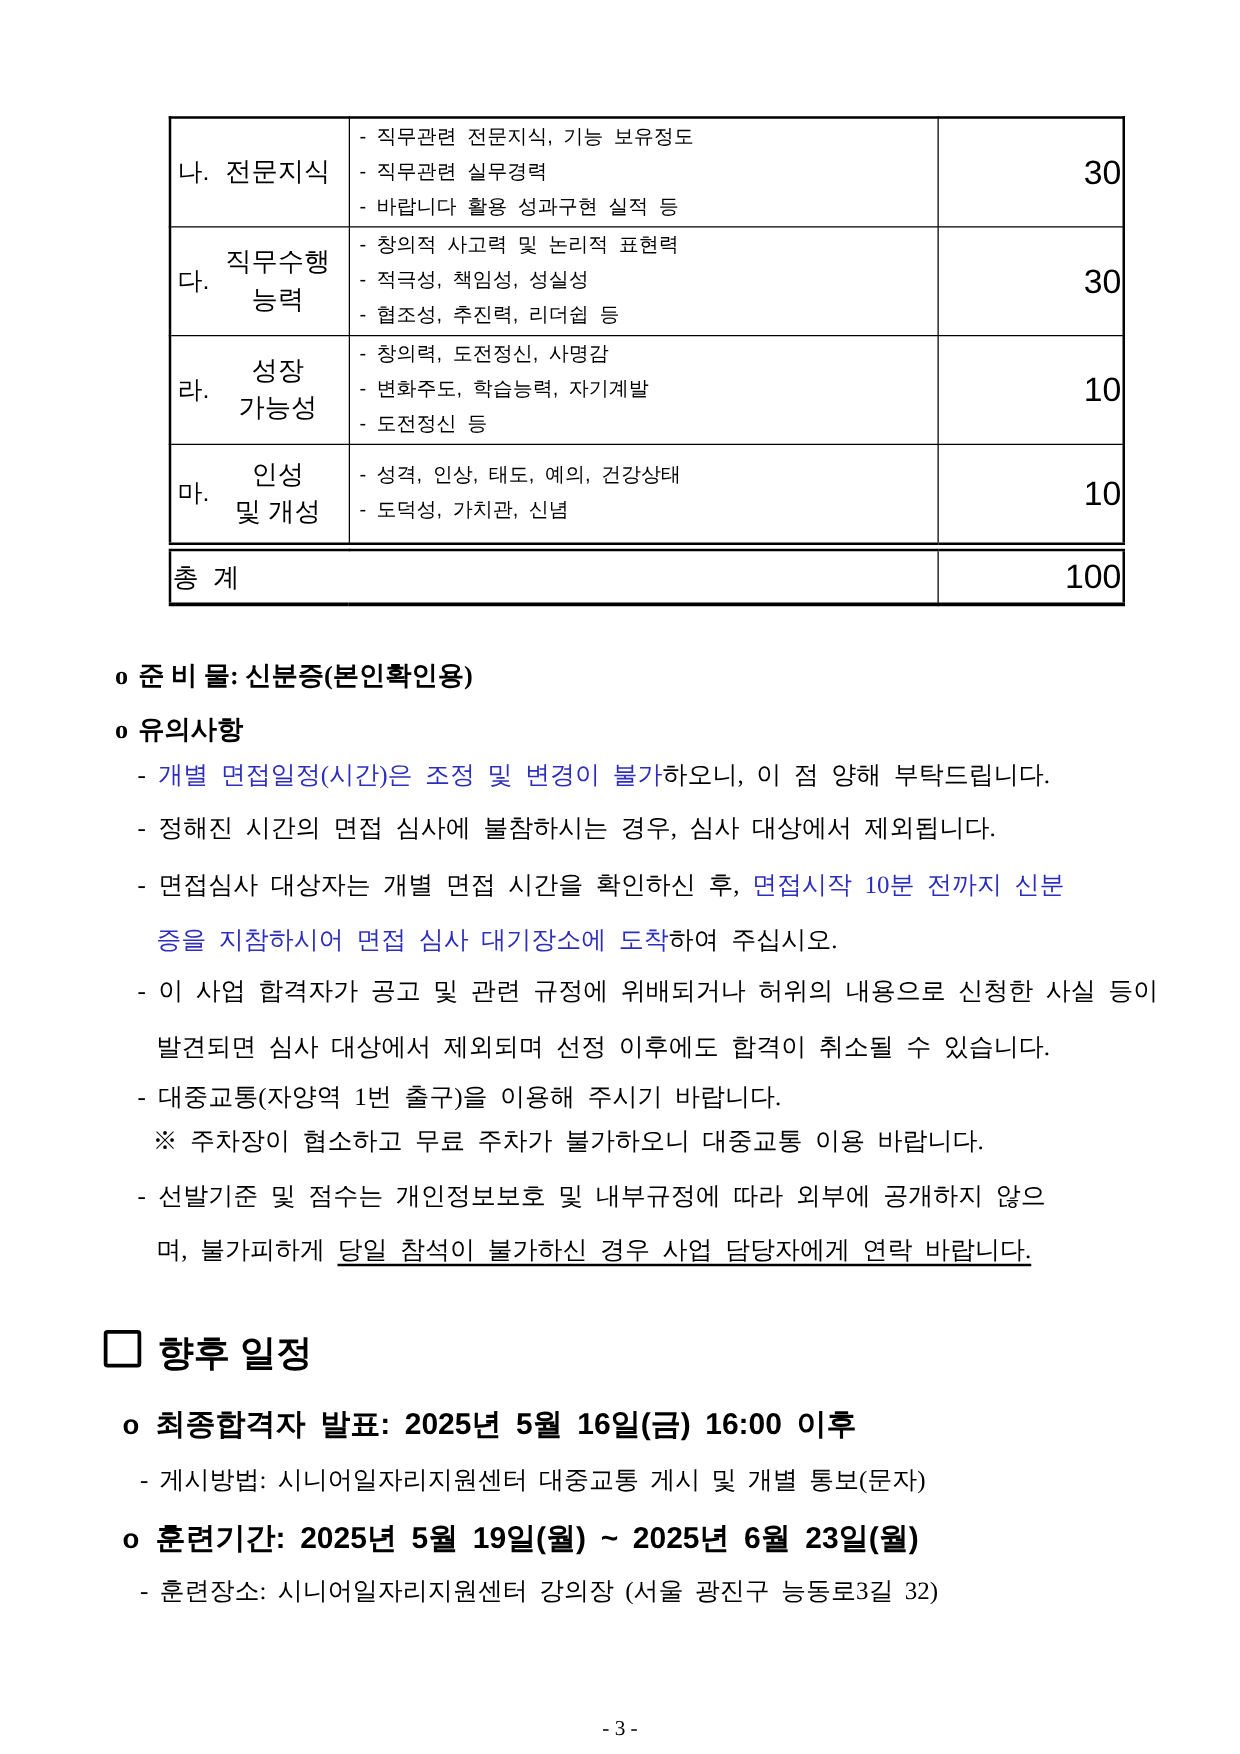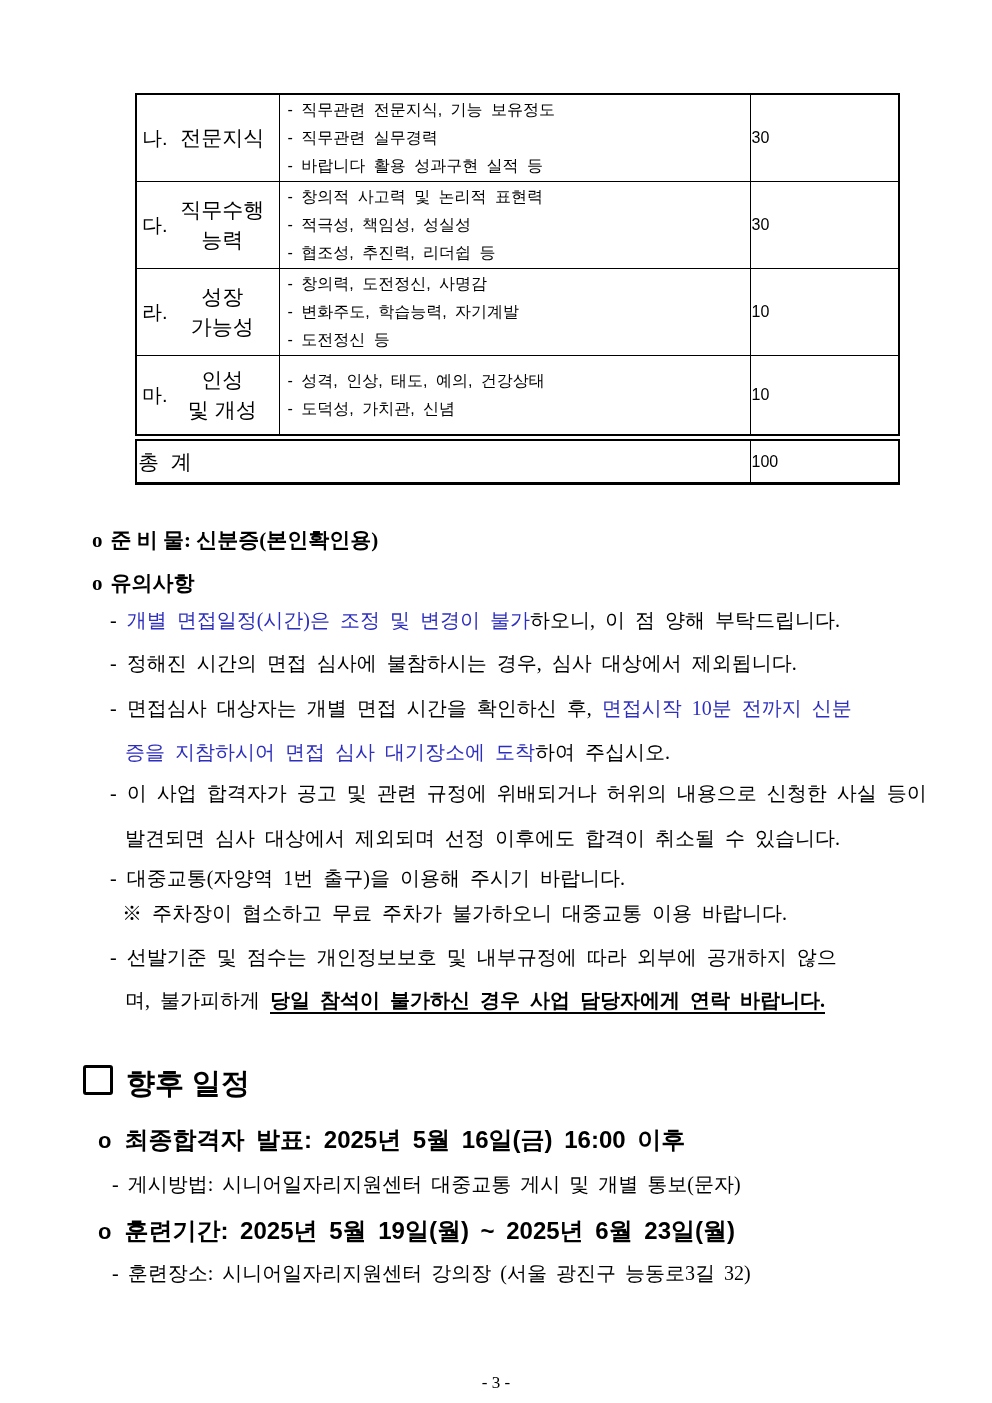--- a/index.html
+++ b/index.html
@@ -17,33 +17,33 @@
     font-family:"Liberation Sans","DejaVu Sans",sans-serif;
   }
   .etable td { border:1px solid #000; vertical-align:middle; }
   .cell-label {
     position:relative; padding-left:30px; text-align:center;
     font-size:21px; line-height:30px; white-space:pre-line;
   }
   .row-prefix { position:absolute; left:5px; top:50%; transform:translateY(-50%); font-size:20px; }
   .cell-items { padding:1px 6px 1px 8px; font-size:16px; }
   .item-line { white-space:nowrap; line-height:28px; word-spacing:4px; }
-  .cell-score { text-align:left; font-size:16px; }
+  .cell-score { text-align:right; font-size:27px; }
   .row-total td { border-top:7px double #000; }
   .cell-total-label { font-size:21px; white-space:pre; }
 
   
   .abs { position:absolute; left:0; width:992px; white-space:pre; }
   .oline  { padding-left:92px; font-weight:bold; font-size:21px; height:44px; line-height:44px; }
   .oline .bullet { margin-right:8px; }
   .note   { padding-left:110px; font-size:20px; height:44px; line-height:44px; word-spacing:5px; }
   .cont   { padding-left:125px; }
   .star   { padding-left:122px; }
   .blue   { color:#2e2ebe; }
-  .bu     { font-weight:bold; text-decoration:underline; text-decoration-thickness:2px; text-underline-offset:5px; }
+  .bu     { font-weight:normal; text-decoration:underline; text-decoration-thickness:2px; text-underline-offset:5px; }
 
   
   .heading {
     padding-left:83px; font-size:29px; font-weight:bold; height:50px; line-height:50px;
     font-family:"Liberation Sans","DejaVu Sans",sans-serif;
   }
   .sq {
     display:inline-block; width:24px; height:24px; border:3px solid #000;
     border-radius:3px; margin-right:13px; vertical-align:-2px; background:#fff;
   }

